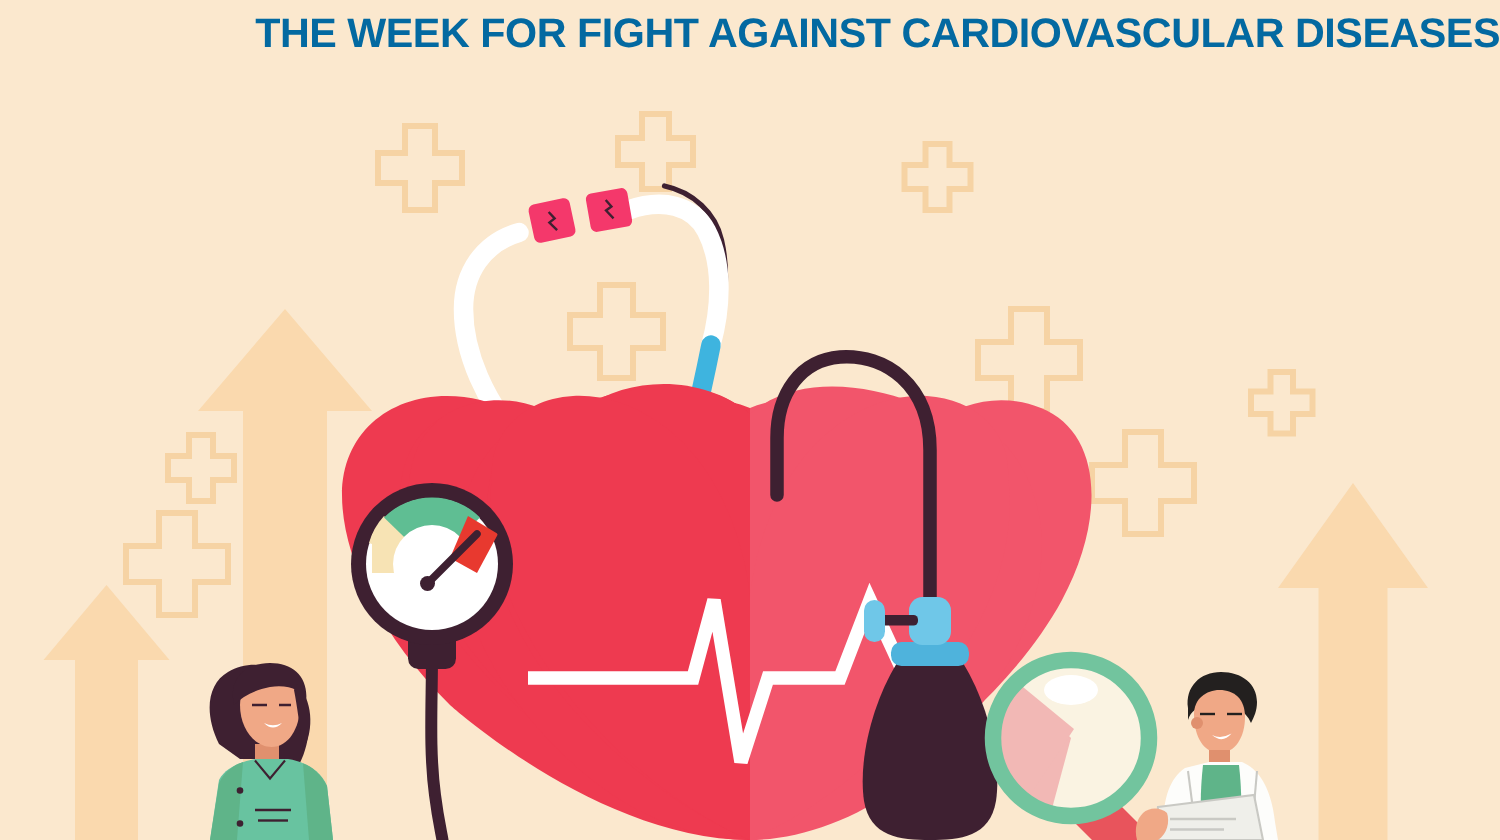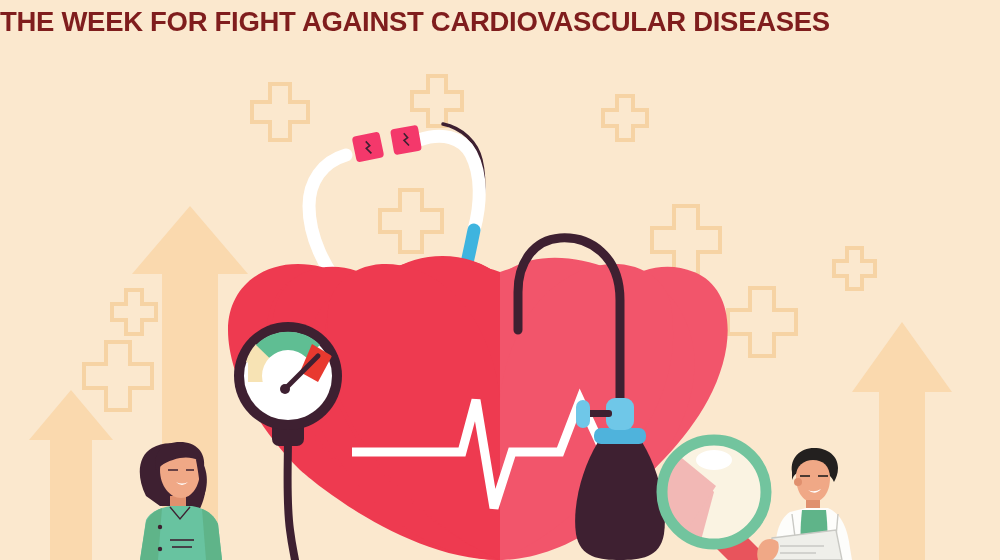--- a/index.html
+++ b/index.html
@@ -16,26 +16,26 @@
     width: 1000px;
     height: 560px;
     overflow: hidden;
     background: #FBE8CE;
   }
   #poster-title {
     position: absolute;
     top: 6px;
     left: 0;
     width: 1000px;
-    text-align: left;
+    text-align: right;
     font-family: "Liberation Sans", sans-serif;
     font-weight: bold;
     font-size: 27.5px;
     letter-spacing: -0.3px;
-    color: #7f1d1d;
+    color: #0369a1;
     white-space: nowrap;
     z-index: 40;
     user-select: none;
   }
   #art {
     position: absolute;
     top: 0;
     left: 0;
     width: 1000px;
     height: 560px;

